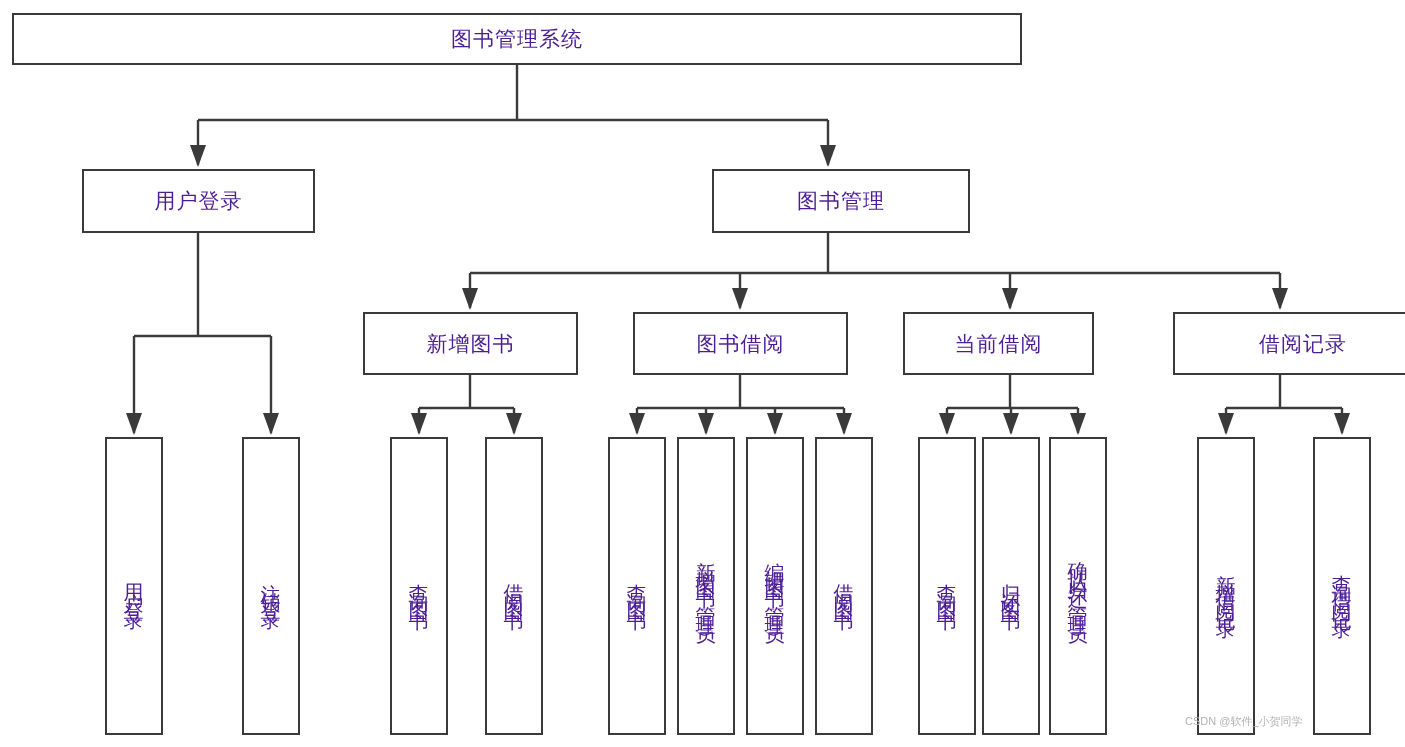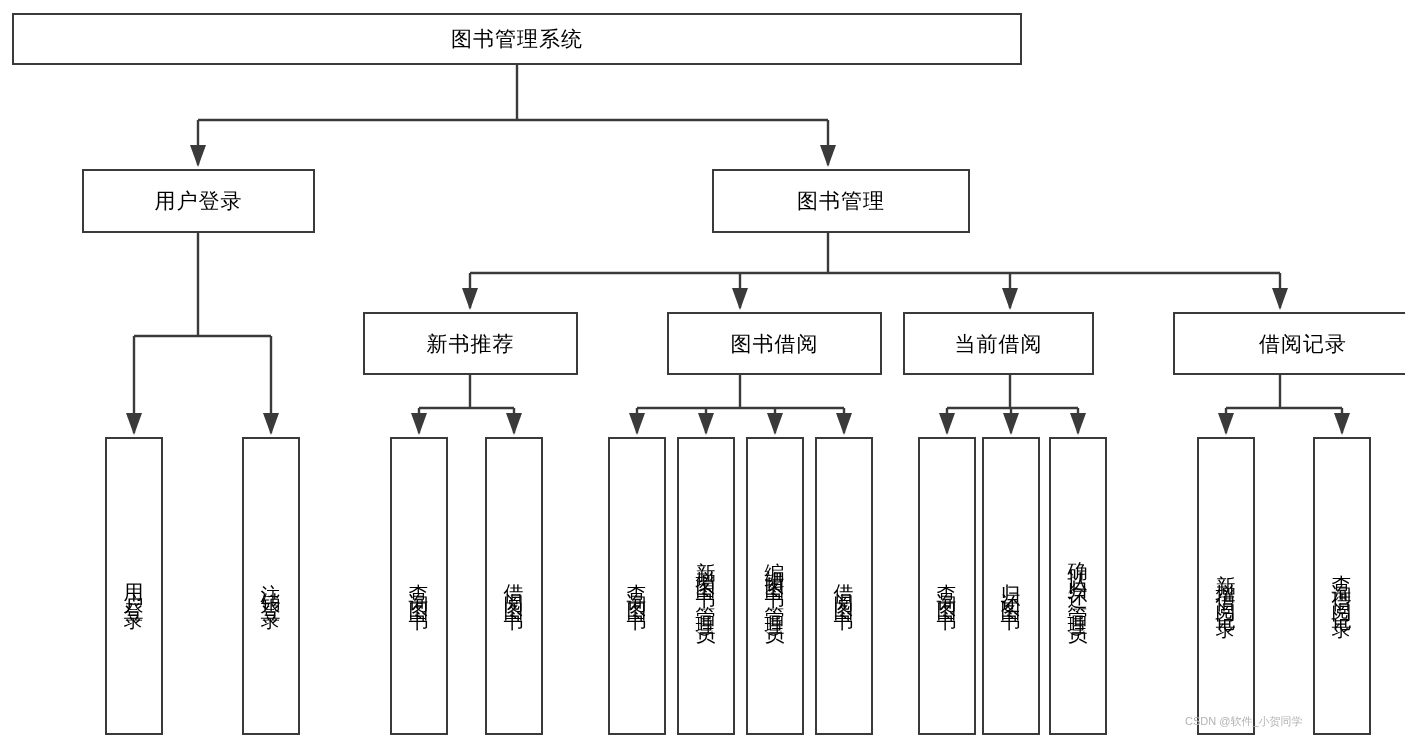--- a/index.html
+++ b/index.html
@@ -24,21 +24,21 @@
   .connectors path {
     stroke: #3a3a3a;
     stroke-width: 2.4;
     fill: none;
   }
   .box {
     position: absolute;
     box-sizing: border-box;
     background: #ffffff;
     border: 2.4px solid #3a3a3a;
-    color: #000000;
+    color: #4c1d95;
     display: flex;
     align-items: center;
     justify-content: center;
     z-index: 2;
   }
   .h-box {
     font-size: 21px;
     letter-spacing: 1px;
     white-space: nowrap;
   }
@@ -102,22 +102,22 @@
       <path marker-end="url(#ah)" d="M1226 408 V433"></path>
       <path marker-end="url(#ah)" d="M1342 408 V433"></path>
     </g>
   </svg>
 
   <div class="box h-box" style="left:12px; top:13px; width:1010px; height:52px;">图书管理系统</div>
 
   <div class="box h-box" style="left:82px; top:169px; width:233px; height:64px;">用户登录</div>
   <div class="box h-box" style="left:712px; top:169px; width:258px; height:64px;">图书管理</div>
 
-  <div class="box h-box" style="left:363px; top:312px; width:215px; height:63px;">新书推荐</div>
-  <div class="box h-box" style="left:633px; top:312px; width:215px; height:63px;margin-left:34px;">图书借阅</div>
+  <div class="box h-box" style="left:363px; top:312px; width:215px; height:63px;">新增图书</div>
+  <div class="box h-box" style="left:633px; top:312px; width:215px; height:63px;">图书借阅</div>
   <div class="box h-box" style="left:903px; top:312px; width:191px; height:63px;">当前借阅</div>
   <div class="box h-box" style="left:1173px; top:312px; width:248px; height:63px;padding-left:12px;">借阅记录</div>
 
   <div class="box v-box" style="left:105px; top:437px; width:58px; height:298px;">用户登录</div>
   <div class="box v-box" style="left:242px; top:437px; width:58px; height:298px;">注销登录</div>
 
   <div class="box v-box" style="left:390px; top:437px; width:58px; height:298px;">查询图书</div>
   <div class="box v-box" style="left:485px; top:437px; width:58px; height:298px;">借阅图书</div>
 
   <div class="box v-box" style="left:608px; top:437px; width:58px; height:298px;">查询图书</div>

